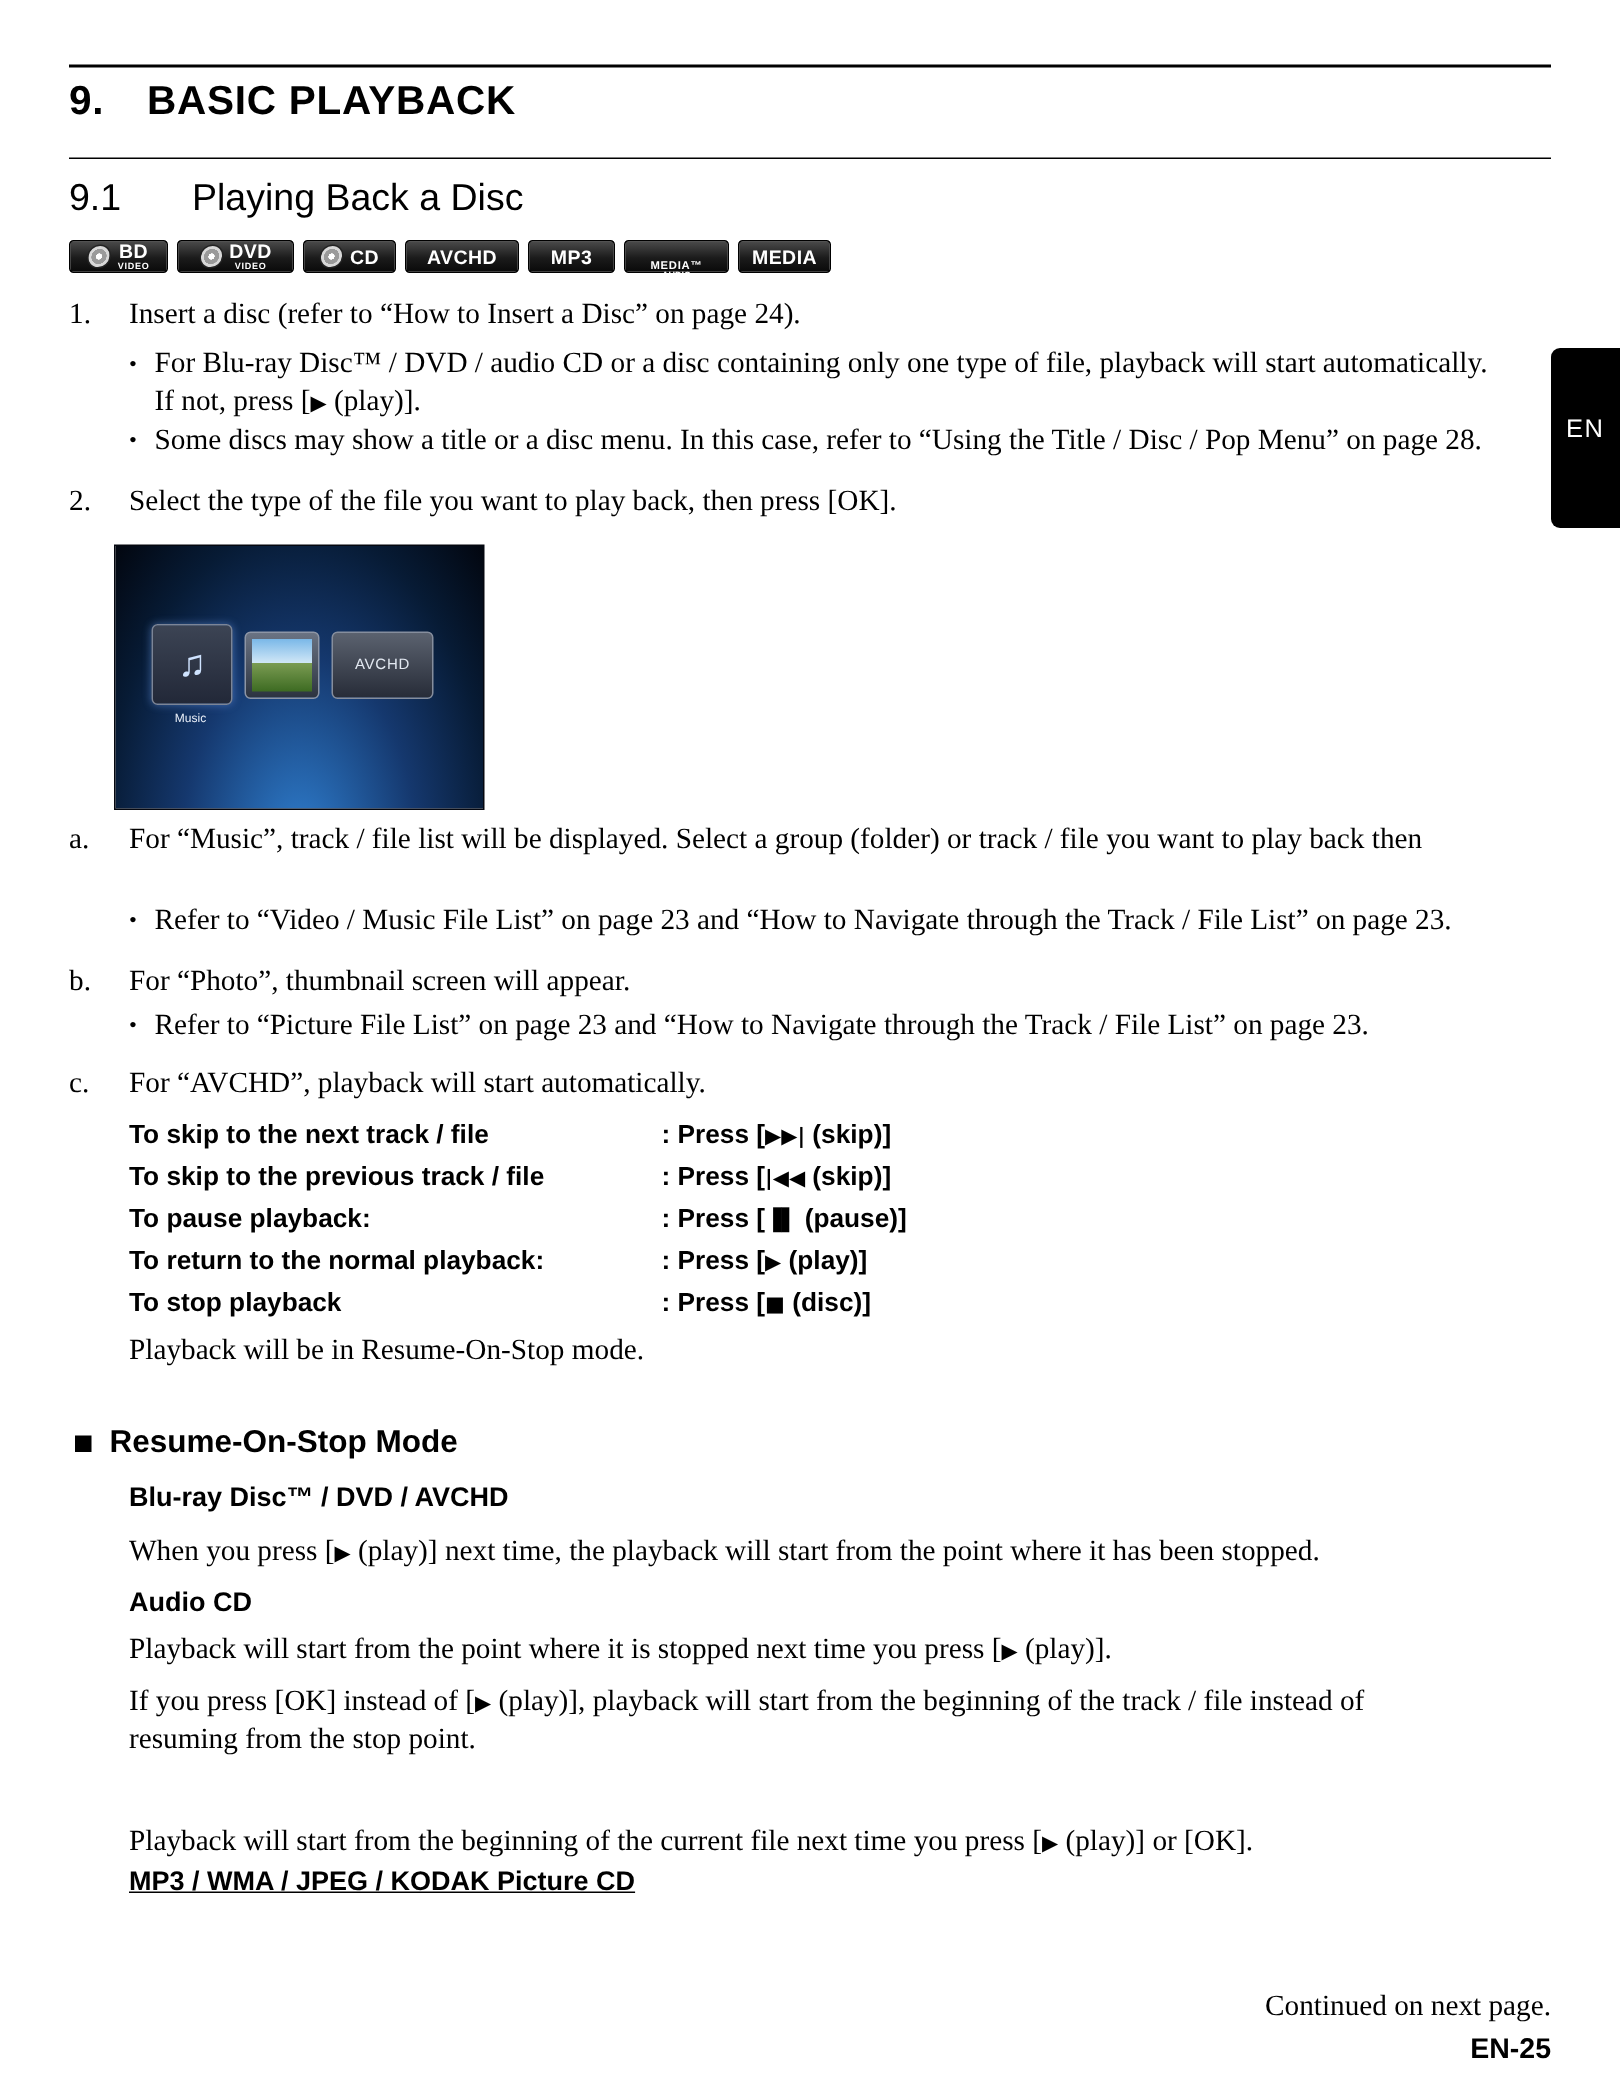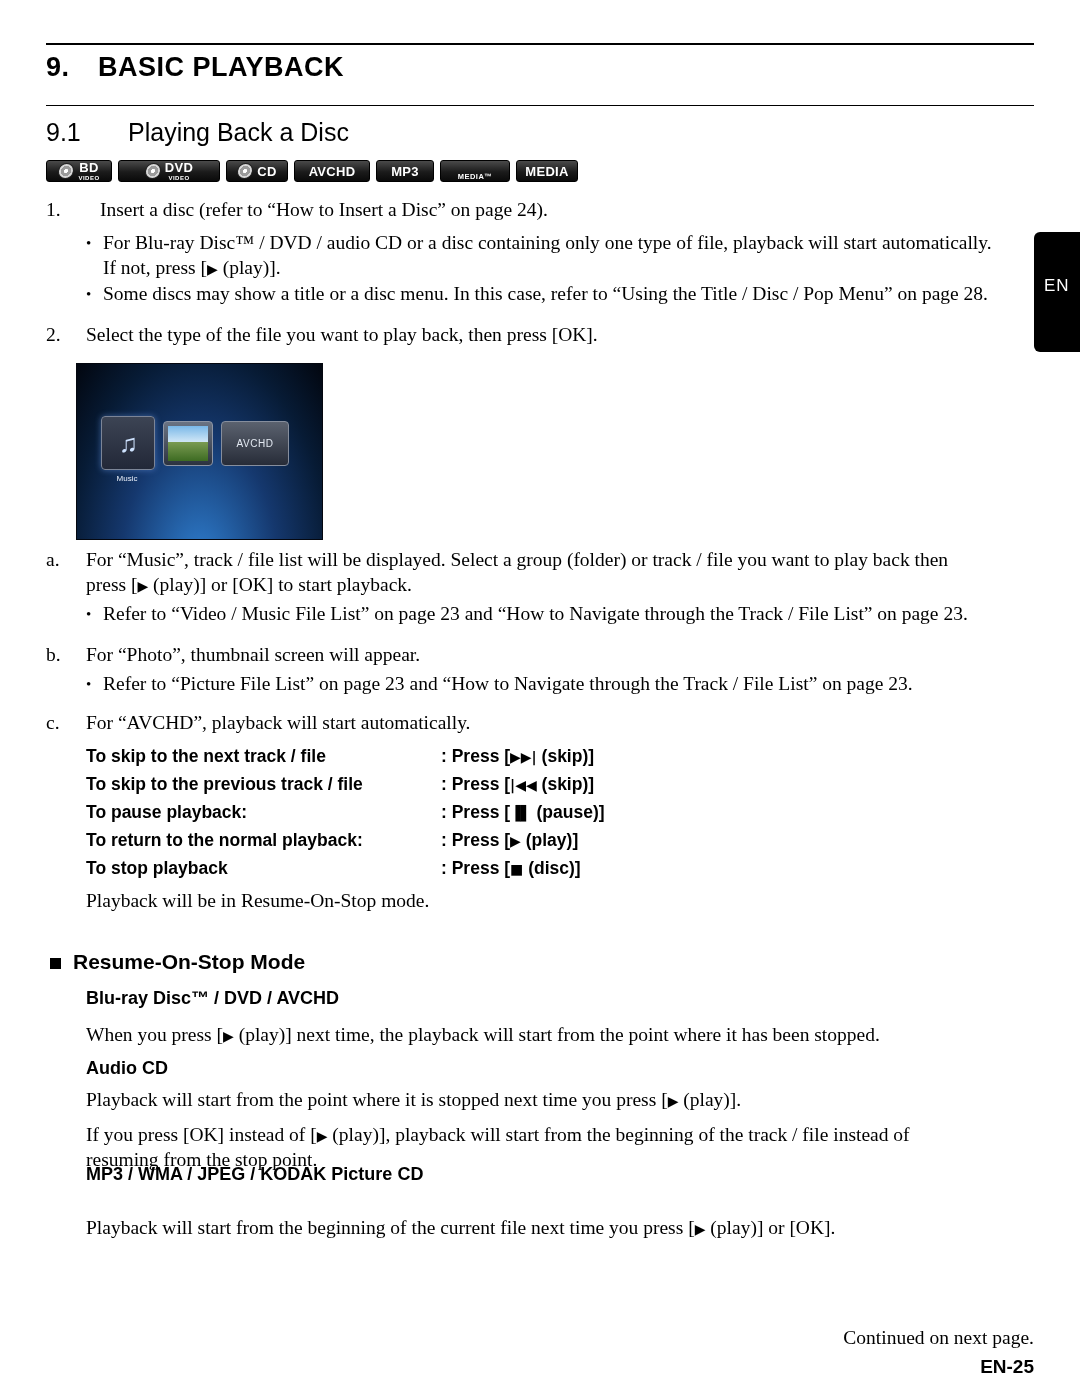--- a/index.html
+++ b/index.html
@@ -284,21 +284,21 @@
   </div>
 
   <div class="badges">
     <div class="badge" style="width:66px;">
       <span class="disc"></span>
       <span class="two-line">
         <span class="l1">BD</span>
         <span class="l2">VIDEO</span>
       </span>
     </div>
-    <div class="badge" style="width:102px;">
+    <div class="badge" style="width:78px;">
       <span class="disc"></span>
       <span class="two-line">
         <span class="l1">DVD</span>
         <span class="l2">VIDEO</span>
       </span>
     </div>
     <div class="badge" style="width:62px;">
       <span class="disc"></span>
       <span class="one-line">CD</span>
     </div>
@@ -314,21 +314,21 @@
         <span class="l2">MEDIA™</span>
         <span class="l3">AUDIO</span>
       </span>
     </div>
     <div class="badge" style="width:62px;">
       <span class="one-line">MEDIA</span>
     </div>
   </div>
 
   <div class="num" style="left:46px; top:197px;">1.</div>
-  <div class="txt" style="left:86px; top:197px; width:940px;margin-left:14px;">Insert a disc (refer to “How to Insert a Disc” on page 24).</div>
+  <div class="txt" style="left:86px; top:197px; width:940px;">Insert a disc (refer to “How to Insert a Disc” on page 24).</div>
 
   <div class="bullet" style="left:86px; top:231px;">•</div>
   <div class="txt" style="left:103px; top:230px; width:930px;">For Blu-ray Disc™ / DVD / audio CD or a disc containing only one type of file, playback will start automatically.</div>
   <div class="txt" style="left:103px; top:255px; width:500px;"><span>If not, press [</span><span class="gly">▶</span><span> (play)].</span></div>
 
   <div class="bullet" style="left:86px; top:282px;">•</div>
   <div class="txt" style="left:103px; top:281px; width:930px;">Some discs may show a title or a disc menu. In this case, refer to “Using the Title / Disc / Pop Menu” on page 28.</div>
 
   <div class="num" style="left:46px; top:322px;">2.</div>
   <div class="txt" style="left:86px; top:322px; width:940px;">Select the type of the file you want to play back, then press [OK].</div>
@@ -341,21 +341,20 @@
       <span class="pic"></span>
     </div>
     <div class="ss-icon ss-avchd">
       <span>AVCHD</span>
     </div>
     <div class="ss-label">Music</div>
   </div>
 
   <div class="num" style="left:46px; top:547px;">a.</div>
   <div class="txt" style="left:86px; top:547px; width:950px;">For “Music”, track / file list will be displayed. Select a group (folder) or track / file you want to play back then</div>
-  <div class="txt" style="left:86px; top:572px; width:700px;"><span>press [</span><span class="gly">▶</span><span> (play)] or [OK] to start playback.</span></div>
 
   <div class="bullet" style="left:86px; top:602px;">•</div>
   <div class="txt" style="left:103px; top:601px; width:930px;">Refer to “Video / Music File List” on page 23 and “How to Navigate through the Track / File List” on page 23.</div>
 
   <div class="num" style="left:46px; top:642px;">b.</div>
   <div class="txt" style="left:86px; top:642px; width:900px;">For “Photo”, thumbnail screen will appear.</div>
 
   <div class="bullet" style="left:86px; top:672px;">•</div>
   <div class="txt" style="left:103px; top:671px; width:930px;">Refer to “Picture File List” on page 23 and “How to Navigate through the Track / File List” on page 23.</div>
 
@@ -393,21 +392,21 @@
 
   <div class="sub-head" style="left:86px; top:988px;">Blu-ray Disc™ / DVD / AVCHD</div>
   <div class="txt" style="left:86px; top:1022px; width:940px;"><span>When you press [</span><span class="gly">▶</span><span> (play)] next time, the playback will start from the point where it has been stopped.</span></div>
 
   <div class="sub-head" style="left:86px; top:1058px;">Audio CD</div>
   <div class="txt" style="left:86px; top:1087px; width:950px;"><span>Playback will start from the point where it is stopped next time you press [</span><span class="gly">▶</span><span> (play)].</span></div>
 
   <div class="txt" style="left:86px; top:1122px; width:950px;"><span>If you press [OK] instead of [</span><span class="gly">▶</span><span> (play)], playback will start from the beginning of the track / file instead of</span></div>
   <div class="txt" style="left:86px; top:1147px; width:950px;">resuming from the stop point.</div>
 
-  <div class="sub-head" style="left:86px; top:1164px;">MP3 / WMA / JPEG / KODAK Picture CD</div>
+  <div class="sub-head" style="left:86px; top:1244px;text-decoration:underline;">MP3 / WMA / JPEG / KODAK Picture CD</div>
   <div class="txt" style="left:86px; top:1215px; width:950px;"><span>Playback will start from the beginning of the current file next time you press [</span><span class="gly">▶</span><span> (play)] or [OK].</span></div>
 
   <div class="en-tab">
     <span>EN</span>
   </div>
 
   <div class="cont">Continued on next page.</div>
   <div class="pageno">EN-25</div>
 
 </div>

